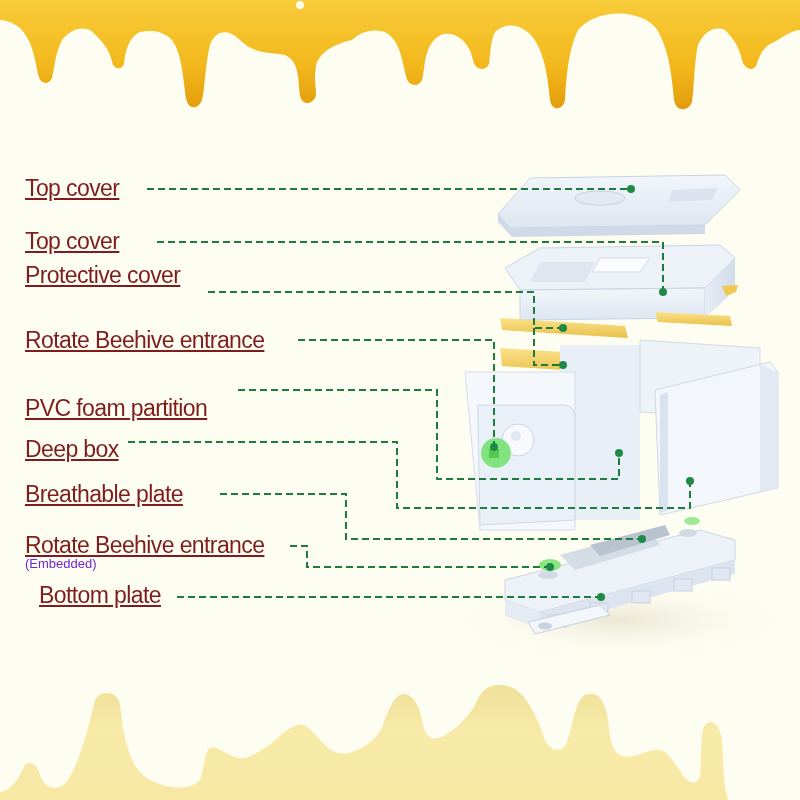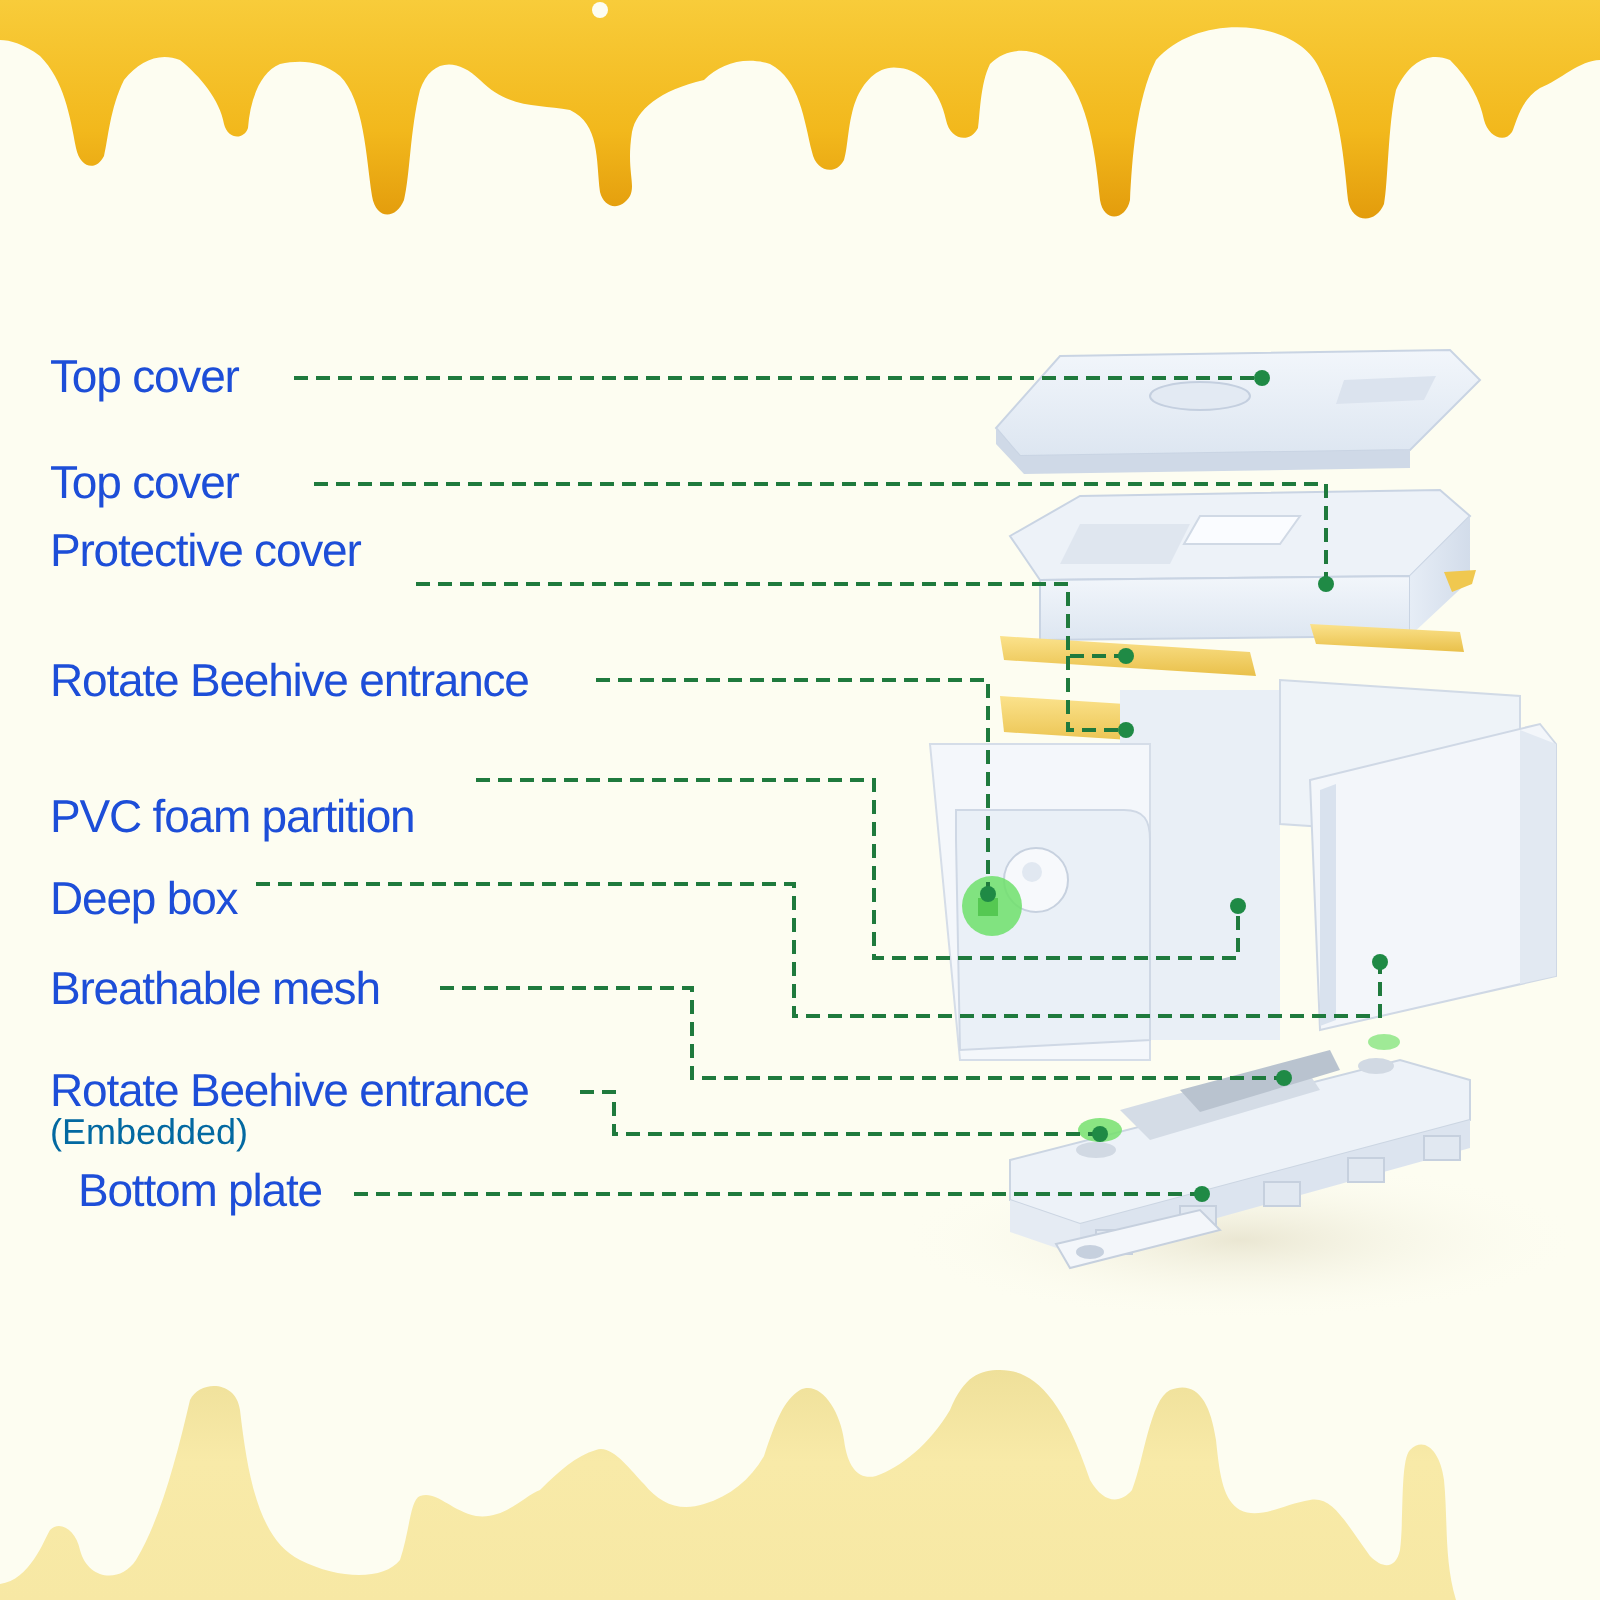--- a/index.html
+++ b/index.html
@@ -1,19 +1,19 @@
 <!DOCTYPE html>
 <html><head>
 <meta charset="utf-8">
 <style>
   html, body { margin:0; padding:0; }
   body { width:800px; height:800px; position:relative; overflow:hidden; background:#fdfdf1; font-family:"Liberation Sans", sans-serif; }
   .layer { position:absolute; left:0; top:0; width:800px; height:800px; }
-  .label { position:absolute; left:25px; color:#1d4ed8; font-size:23px; letter-spacing:-0.6px; white-space:nowrap; line-height:1; }
-  .sublabel { position:absolute; left:25px; color:#0369a1; font-size:18px; white-space:nowrap; line-height:1; }
+  .label { position:absolute; left:25px; color:#7f1d1d; font-size:23px; letter-spacing:-0.6px; white-space:nowrap; line-height:1;text-decoration:underline; }
+  .sublabel { position:absolute; left:25px; color:#6d28d9; font-size:13px; white-space:nowrap; line-height:1; }
 </style>
 </head>
 <body>
 
 <svg class="layer" viewBox="0 0 800 800">
   <defs>
     <linearGradient id="honey" x1="0" y1="0" x2="0" y2="1">
       <stop offset="0" stop-color="#f8cc3a"></stop>
       <stop offset="0.6" stop-color="#f2b81c"></stop>
       <stop offset="1" stop-color="#e39c0c"></stop>
@@ -160,16 +160,16 @@
     <circle cx="601" cy="597" r="4"></circle>
   </g>
 </svg>
 
 <div class="label" style="top:177px;">Top cover</div>
 <div class="label" style="top:230px;">Top cover</div>
 <div class="label" style="top:264px;">Protective cover</div>
 <div class="label" style="top:329px;">Rotate Beehive entrance</div>
 <div class="label" style="top:397px;">PVC foam partition</div>
 <div class="label" style="top:438px;">Deep box</div>
-<div class="label" style="top:483px;">Breathable mesh</div>
+<div class="label" style="top:483px;">Breathable plate</div>
 <div class="label" style="top:534px;">Rotate Beehive entrance</div>
 <div class="sublabel" style="top:557px;">(Embedded)</div>
 <div class="label" style="top:584px;margin-left:14px;">Bottom plate</div>
 
 </body></html>

